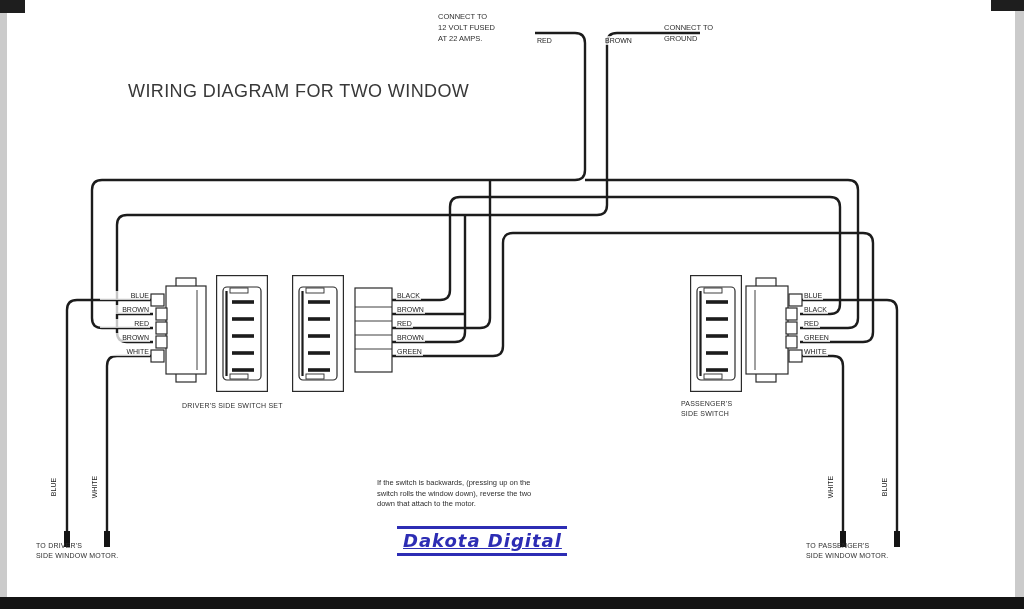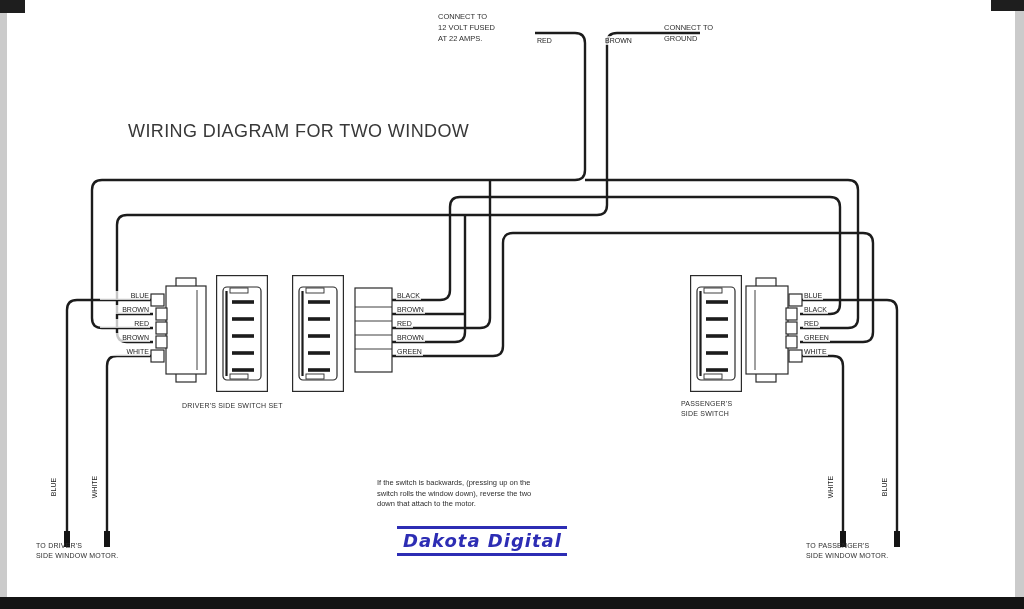--- a/index.html
+++ b/index.html
@@ -12,21 +12,21 @@
   .wirelabel{font-size:7px;line-height:9px;color:#222;background:rgba(255,255,255,.75);
              white-space:nowrap;padding:0 1px;}
   .vlabel{font-size:7px;color:#222;width:40px;height:10px;text-align:center;
           transform:rotate(-90deg);white-space:nowrap;}
   .center{text-align:left;}
   .right{text-align:right;}
   .note{font-size:7.5px;line-height:10.5px;color:#2e2e2e;margin-top:18px;}
   .logo-box{border-top:3px solid #2d2db4;border-bottom:3px solid #2d2db4;
             padding:1px 6px 2px 6px;width:158px;text-align:center;}
   .logo-text{font-family:"DejaVu Sans", sans-serif;font-style:italic;font-weight:bold;
-             font-size:18px;color:#2d2db4;letter-spacing:1px;white-space:nowrap;}
+             font-size:18px;color:#2d2db4;text-decoration:underline;letter-spacing:1px;white-space:nowrap;}
   svg{position:absolute;left:0;top:0;}
   .edge{background:#cbcbcb;}
   .mark{background:#1e1e1e;}
   .botbar{background:#141414;}
 </style>
 </head>
 <body>
 
 <svg width="1024" height="609" viewBox="0 0 1024 609">
   <defs>
@@ -98,21 +98,21 @@
     <rect x="746" y="286" width="42" height="88"></rect>
     <line x1="755" y1="290" x2="755" y2="370" stroke-width="0.9"></line>
     <rect x="789" y="294" width="13" height="12"></rect>
     <rect x="789" y="350" width="13" height="12"></rect>
     <rect x="786" y="308" width="11" height="12"></rect>
     <rect x="786" y="322" width="11" height="12"></rect>
     <rect x="786" y="336" width="11" height="12"></rect>
   </g>
 </svg>
 
-<div class="abs title" style="left:128px;top:78px;margin-top:40px;">
+<div class="abs title" style="left:128px;top:78px;">
   <div>WIRING DIAGRAM FOR TWO WINDOW</div>
 </div>
 
 <div class="abs tiny2 center" style="left:438px;top:11px;width:84px;">
   <div>CONNECT TO</div>
   <div>12 VOLT FUSED</div>
   <div>AT 22 AMPS.</div>
 </div>
 <div class="abs wirelabel center" style="left:536px;top:36px;width:34px;">RED</div>
 <div class="abs wirelabel center" style="left:604px;top:36px;width:44px;">BROWN</div>

